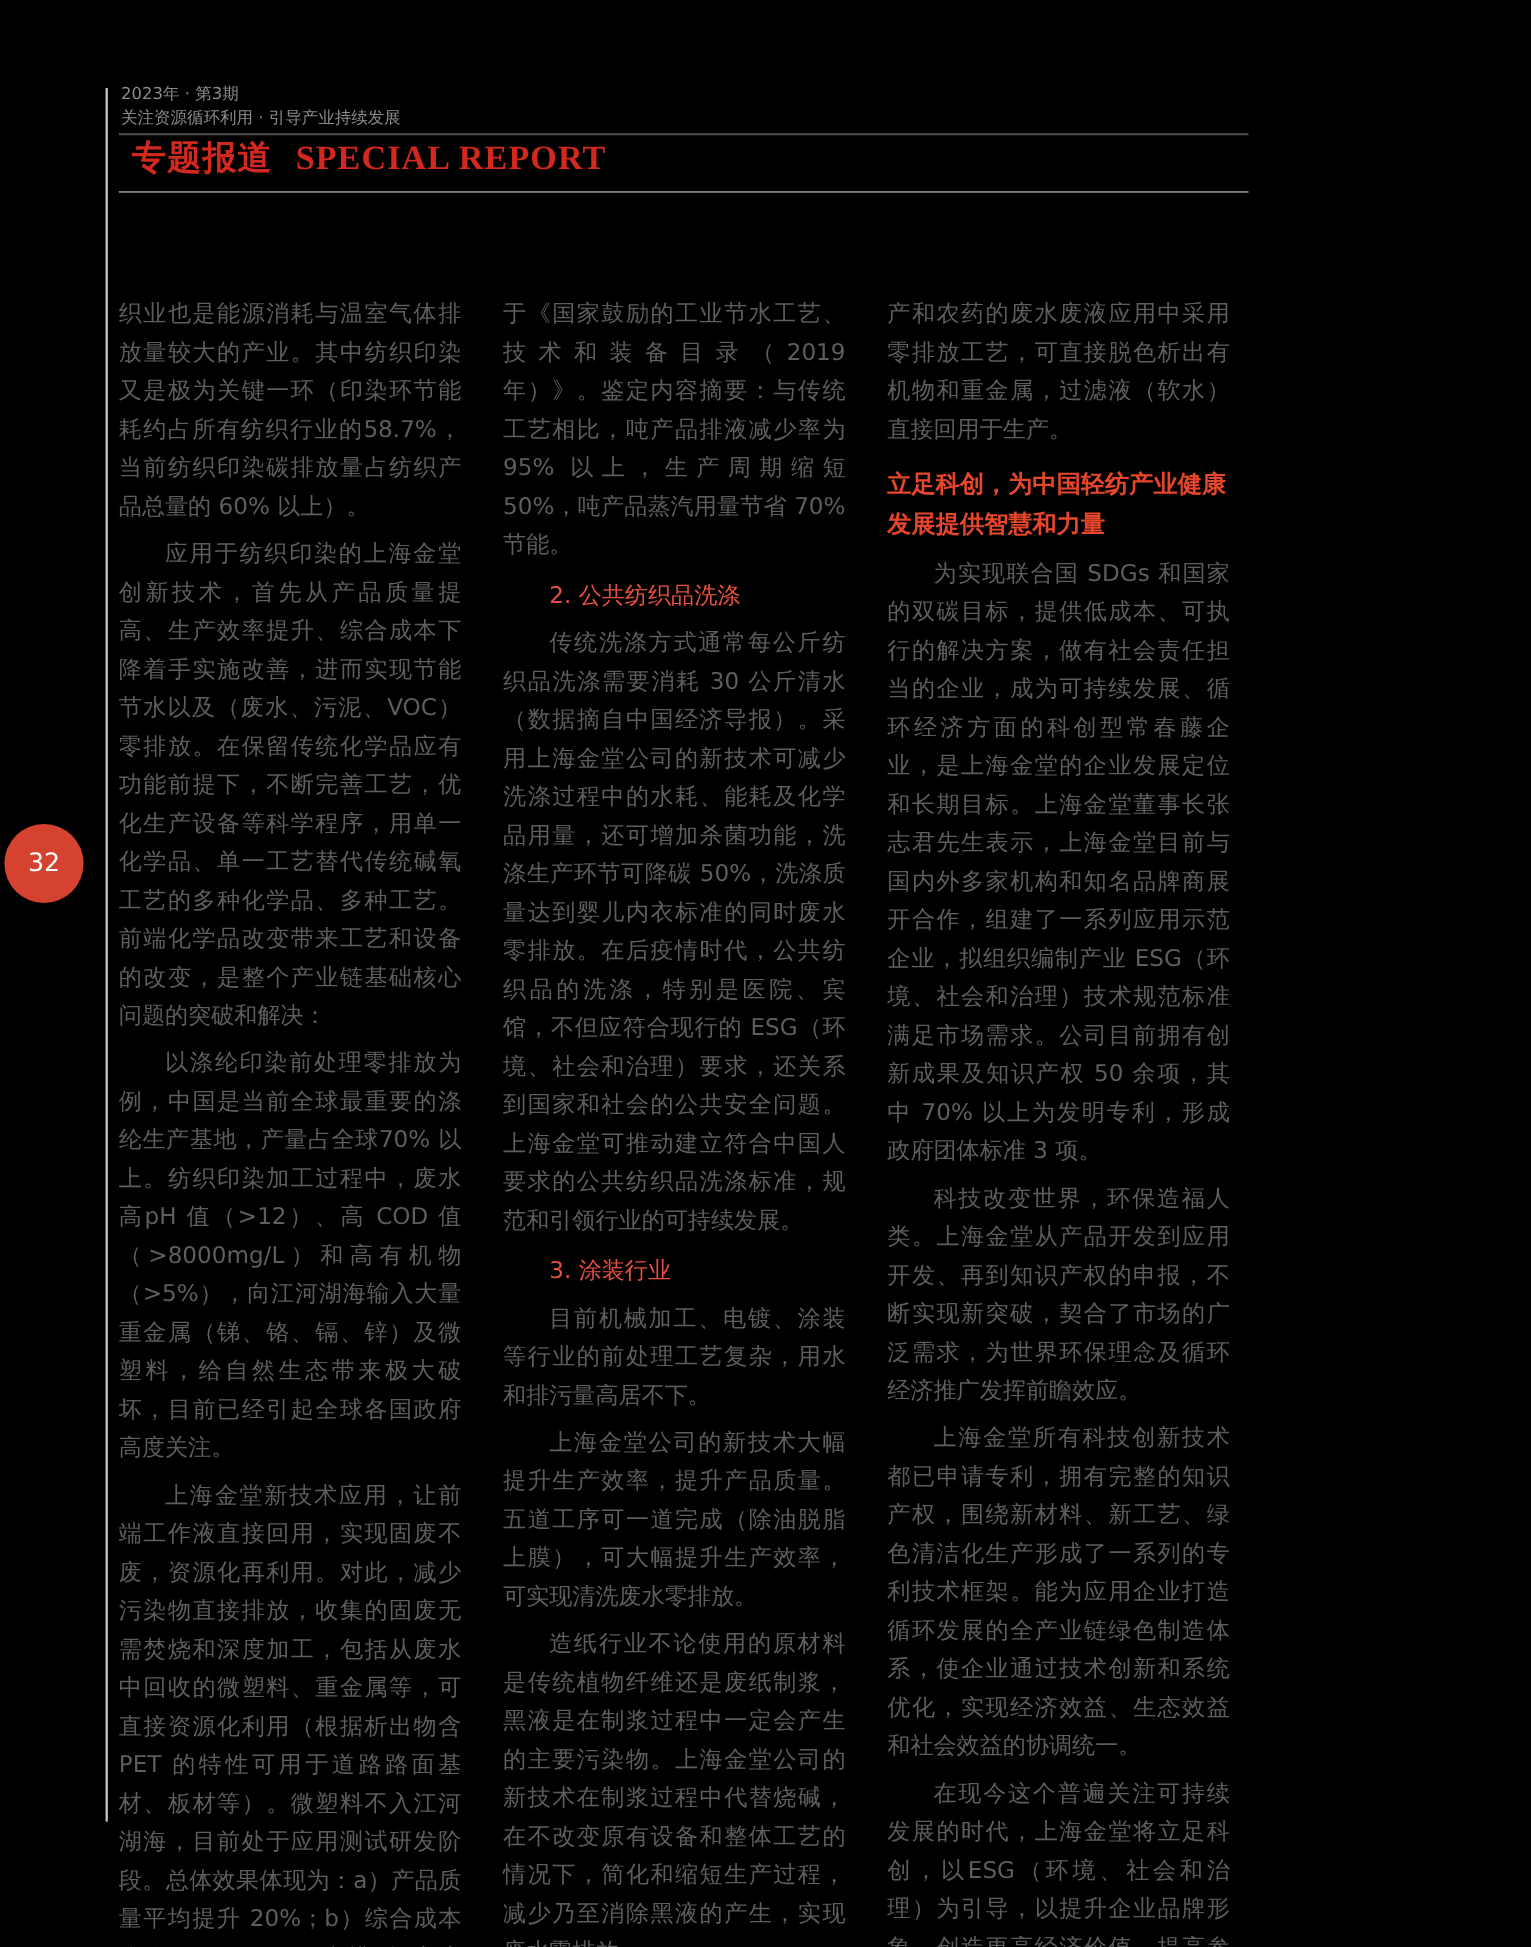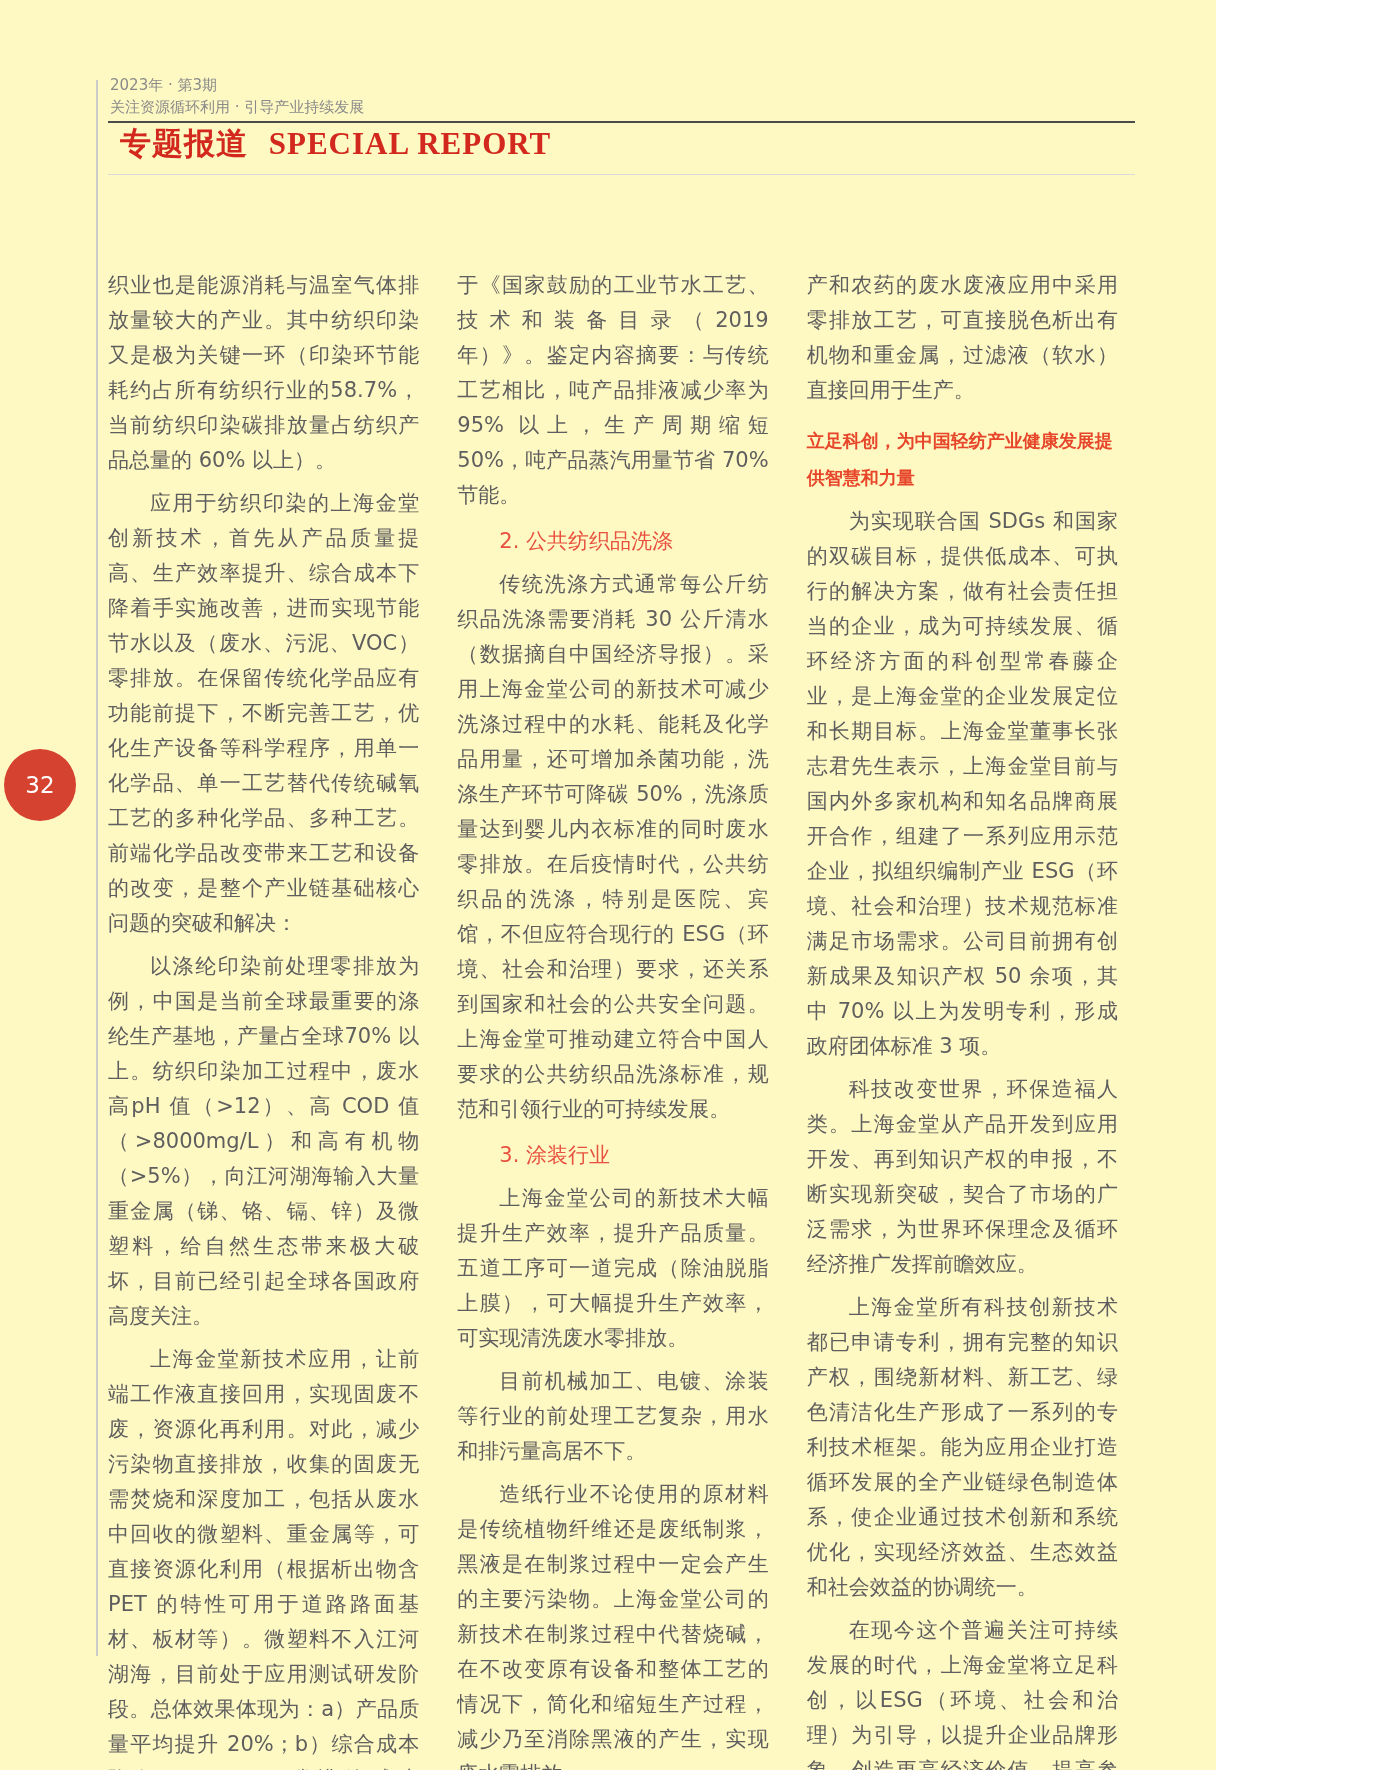--- a/index.html
+++ b/index.html
@@ -1,17 +1,17 @@
 <!DOCTYPE html>
 <html><head>
 <meta charset="utf-8">
 <style>
   html,body { margin:0; padding:0; background:#ffffff; }
   .page {
-    position:relative; width:1216px; height:1770px; background:#fef9c3;
+    position:relative; width:1392px; height:1770px; background:#000000;
     font-family:"DejaVu Sans", sans-serif; overflow:hidden;
   }
   .v-rule { position:absolute; left:96px; top:80px; width:2px; height:1576px; background:#cccccc; }
 
   .masthead { position:absolute; left:110px; top:74px; color:#8a8a8a; font-size:15px; line-height:22px; }
 
   .rule-dark  { position:absolute; left:108px; top:121px; width:1027px; height:2px; background:#4b4b4b; }
   .rule-light { position:absolute; left:108px; top:174px; width:1027px; height:1px; background:#dadada; }
 
   .section-title {
@@ -31,21 +31,21 @@
   }
   .col p { margin:8px 0 0 0; text-indent:2em; }
   .col > :first-child { margin-top:14px; }
   .col p.noindent { text-indent:0; }
 
   .h-num {
     margin:11px 0 3px 0; font-size:21px; line-height:35px; font-weight:normal;
     color:#e8513f; text-indent:2em;
   }
   .h-big {
-    margin:14px 0 6px 0; font-size:18px; line-height:37px; font-weight:bold;
+    margin:14px 0 6px 0; font-size:22px; line-height:37px; font-weight:bold;
     color:#e7462a; text-indent:0; text-align:left;
   }
 
   .page-badge {
     position:absolute; left:4px; top:749px; width:72px; height:72px;
     border-radius:50%; background:#d64230; color:#ffffff;
     display:flex; align-items:center; justify-content:center;
     font-size:23px; font-weight:normal;
   }
 </style>
@@ -82,22 +82,22 @@
       <p>以涤纶印染前处理零排放为例，中国是当前全球最重要的涤纶生产基地，产量占全球70% 以上。纺织印染加工过程中，废水高pH 值（&gt;12）、高 COD 值（&gt;8000mg/L）和高有机物（&gt;5%），向江河湖海输入大量重金属（锑、铬、镉、锌）及微塑料，给自然生态带来极大破坏，目前已经引起全球各国政府高度关注。</p>
       <p>上海金堂新技术应用，让前端工作液直接回用，实现固废不废，资源化再利用。对此，减少污染物直接排放，收集的固废无需焚烧和深度加工，包括从废水中回收的微塑料、重金属等，可直接资源化利用（根据析出物含 PET 的特性可用于道路路面基材、板材等）。微塑料不入江河湖海，目前处于应用测试研发阶段。总体效果体现为：a）产品质量平均提升 20%；b）综合成本降低 10%；c）碳排放减少50%；</p>
 
     </section>
 
     <section class="col">
       <p class="noindent">于《国家鼓励的工业节水工艺、技术和装备目录（2019 年）》。鉴定内容摘要：与传统工艺相比，吨产品排液减少率为95% 以上，生产周期缩短 50%，吨产品蒸汽用量节省 70% 节能。</p>
       <h3 class="h-num">2. 公共纺织品洗涤</h3>
       <p>传统洗涤方式通常每公斤纺织品洗涤需要消耗 30 公斤清水（数据摘自中国经济导报）。采用上海金堂公司的新技术可减少洗涤过程中的水耗、能耗及化学品用量，还可增加杀菌功能，洗涤生产环节可降碳 50%，洗涤质量达到婴儿内衣标准的同时废水零排放。在后疫情时代，公共纺织品的洗涤，特别是医院、宾馆，不但应符合现行的 ESG（环境、社会和治理）要求，还关系到国家和社会的公共安全问题。上海金堂可推动建立符合中国人要求的公共纺织品洗涤标准，规范和引领行业的可持续发展。</p>
       <h3 class="h-num">3. 涂装行业</h3>
+      <p>目前机械加工、电镀、涂装等行业的前处理工艺复杂，用水和排污量高居不下。</p>
       <p>上海金堂公司的新技术大幅提升生产效率，提升产品质量。五道工序可一道完成（除油脱脂上膜），可大幅提升生产效率，可实现清洗废水零排放。</p>
-      <p>目前机械加工、电镀、涂装等行业的前处理工艺复杂，用水和排污量高居不下。</p>
       <p>造纸行业不论使用的原材料是传统植物纤维还是废纸制浆，黑液是在制浆过程中一定会产生的主要污染物。上海金堂公司的新技术在制浆过程中代替烧碱，在不改变原有设备和整体工艺的情况下，简化和缩短生产过程，减少乃至消除黑液的产生，实现废水零排放。</p>
 
     </section>
 
     <section class="col">
       <p class="noindent">产和农药的废水废液应用中采用零排放工艺，可直接脱色析出有机物和重金属，过滤液（软水）直接回用于生产。</p>
       <h2 class="h-big">立足科创，为中国轻纺产业健康发展提供智慧和力量</h2>
       <p>为实现联合国 SDGs 和国家的双碳目标，提供低成本、可执行的解决方案，做有社会责任担当的企业，成为可持续发展、循环经济方面的科创型常春藤企业，是上海金堂的企业发展定位和长期目标。上海金堂董事长张志君先生表示，上海金堂目前与国内外多家机构和知名品牌商展开合作，组建了一系列应用示范企业，拟组织编制产业 ESG（环境、社会和治理）技术规范标准满足市场需求。公司目前拥有创新成果及知识产权 50 余项，其中 70% 以上为发明专利，形成政府团体标准 3 项。</p>
       <p>科技改变世界，环保造福人类。上海金堂从产品开发到应用开发、再到知识产权的申报，不断实现新突破，契合了市场的广泛需求，为世界环保理念及循环经济推广发挥前瞻效应。</p>
       <p>上海金堂所有科技创新技术都已申请专利，拥有完整的知识产权，围绕新材料、新工艺、绿色清洁化生产形成了一系列的专利技术框架。能为应用企业打造循环发展的全产业链绿色制造体系，使企业通过技术创新和系统优化，实现经济效益、生态效益和社会效益的协调统一。</p>

